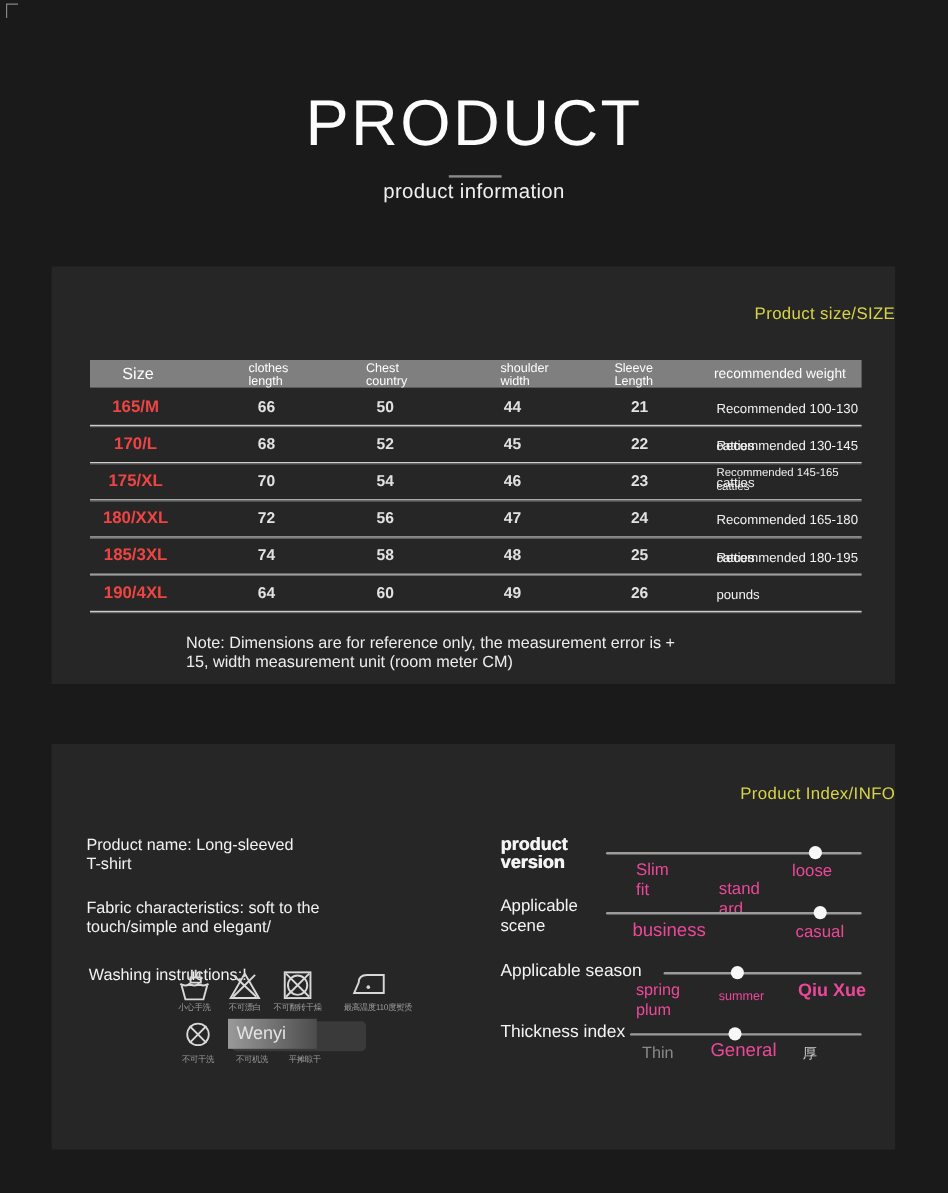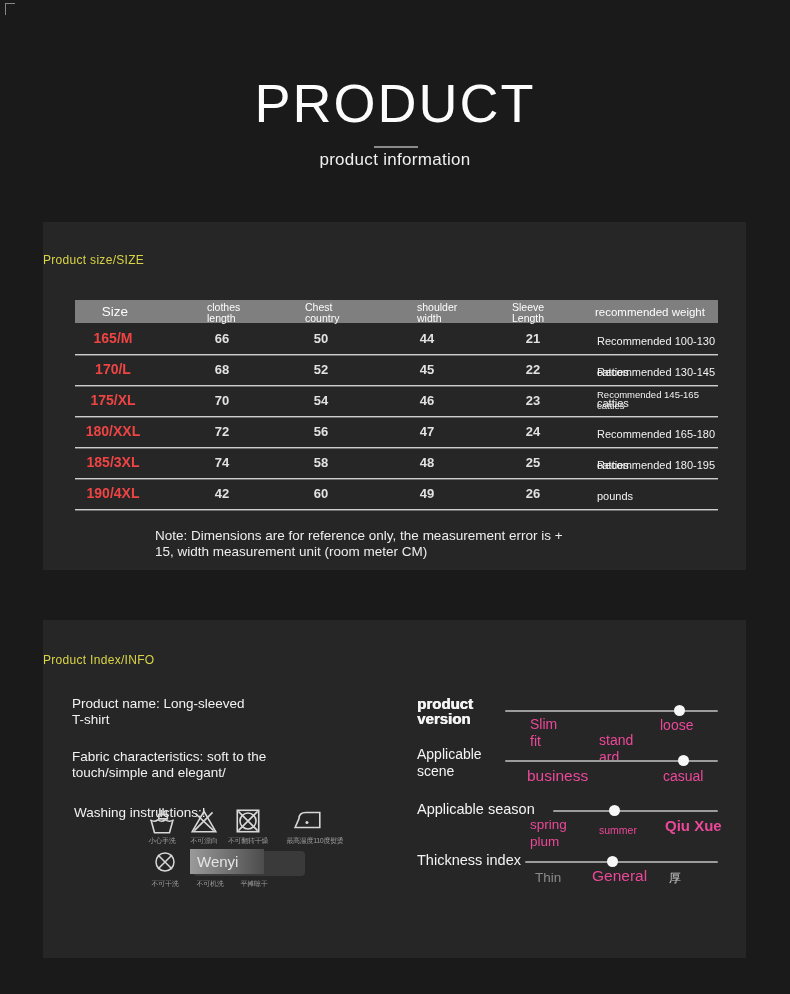--- a/index.html
+++ b/index.html
@@ -11,21 +11,21 @@
   .main-title{top:72px;left:0;width:790px;text-align:center;font-size:54px;font-weight:500;
               letter-spacing:2px;color:#fcfcfc;}
   .title-underline{top:146px;left:374px;width:44px;height:2px;background:#8a8a8a;}
   .subtitle{top:150px;left:0;width:790px;text-align:center;font-size:17px;color:#f0f0f0;letter-spacing:.3px;}
   .corner-artifact{top:3px;left:5px;width:9px;height:11px;border:1.5px solid rgba(240,240,240,.5);
                    border-right:none;border-bottom:none;}
   
   .card{position:absolute;left:43px;width:703px;background:#262626;}
   .card-size{top:222px;height:348px;}
   .card-info{top:620px;height:338px;}
-  .section-title{left:0;width:703px;text-align:left;font-size:12px;color:#d9d447;letter-spacing:.3px;}
+  .section-title{left:0;width:703px;text-align:right;font-size:14px;color:#d9d447;letter-spacing:.3px;}
   
   .thead{left:32px;top:78px;width:643px;height:23px;background:#7f7f7f;}
   .thead span{position:absolute;color:#fdfdfd;}
   .th-size{left:0;top:0;width:80px;text-align:center;font-size:13.5px;line-height:23px;}
   .th-2l{font-size:10.5px;line-height:10.5px;top:2px;}
   .th-w{left:520px;top:6px;font-size:11.5px;color:#f0f0f0;}
   .trow{position:absolute;left:32px;width:643px;height:31px;}
   .trow span{position:absolute;line-height:31px;}
   .c-size{left:0;width:76px;text-align:center;font-size:14px;font-weight:700;color:#ef4444;}
   .cnum{width:60px;text-align:center;font-size:13px;font-weight:600;color:#e2e2e2;}
@@ -118,21 +118,21 @@
       <div class="trow" style="top:225px">
         <span class="c-size">185/3XL</span>
         <span class="cnum c1">74</span>
         <span class="cnum c2">58</span>
         <span class="cnum c3">48</span>
         <span class="cnum c4">25</span>
         <span class="c-weight">Recommended 180-195 pounds</span>
       </div>
       <div class="trow" style="top:256px">
         <span class="c-size">190/4XL</span>
-        <span class="cnum c1">42</span>
+        <span class="cnum c1">64</span>
         <span class="cnum c2">60</span>
         <span class="cnum c3">49</span>
         <span class="cnum c4">26</span>
       </div>
     </div>
 
     <div class="sep" style="top:132px"></div>
     <div class="sep" style="top:163px"></div>
     <div class="sep" style="top:194px"></div>
     <div class="sep" style="top:225px"></div>

